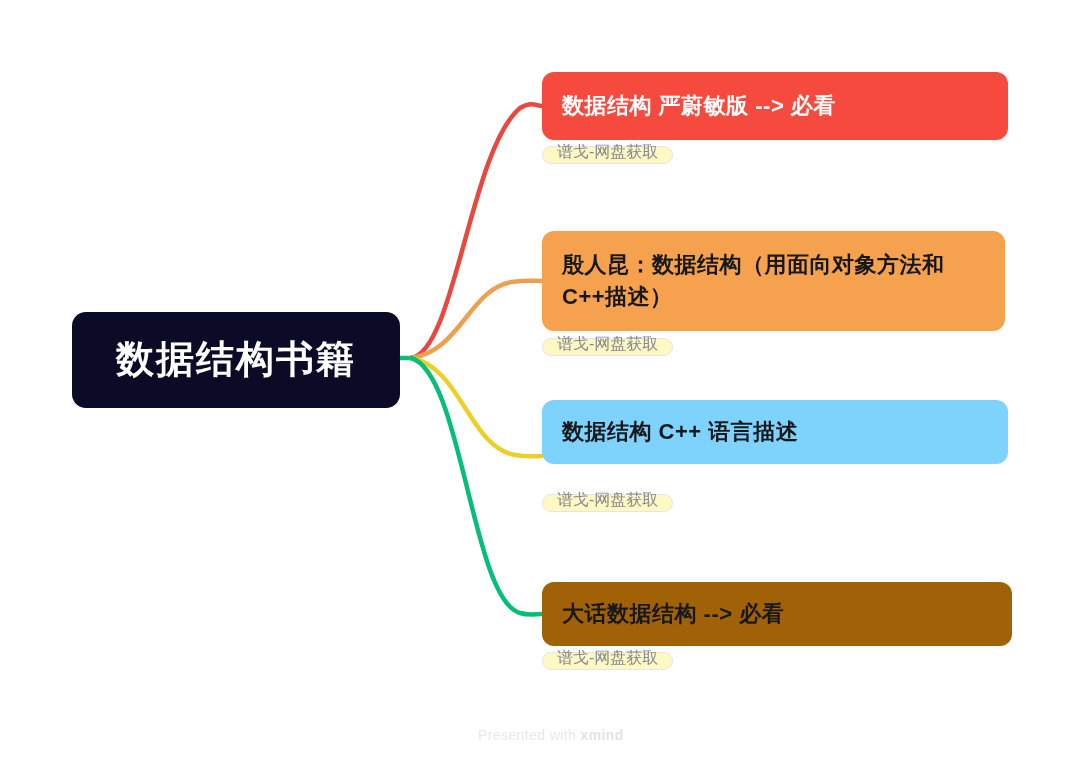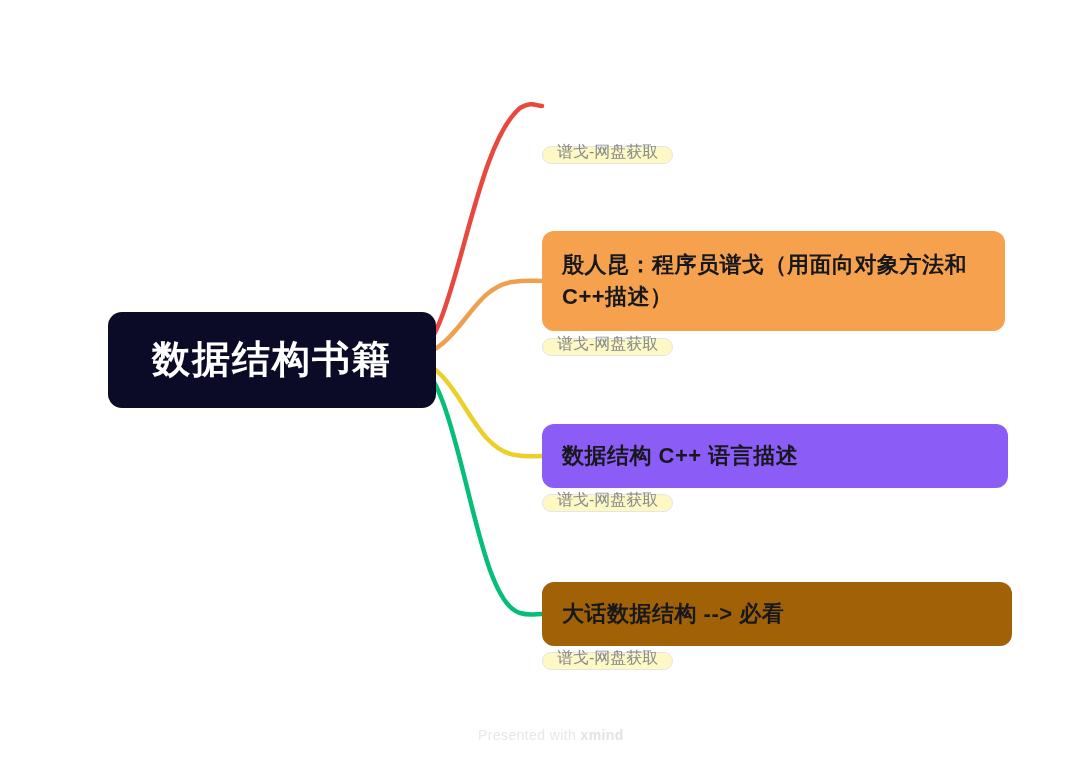--- a/index.html
+++ b/index.html
@@ -33,21 +33,20 @@
     left: 72px;
     top: 312px;
     width: 328px;
     height: 96px;
     background: #0b0b27;
     border-radius: 14px;
     display: flex;
     align-items: center;
     justify-content: center;
     z-index: 5;
-    margin-left: 36px;
   }
   .root-label {
     color: #ffffff;
     font-size: 38px;
     font-weight: bold;
     letter-spacing: 2px;
     line-height: 1.1;
     white-space: nowrap;
   }
 
@@ -67,21 +66,21 @@
     line-height: 1.45;
     letter-spacing: 0.5px;
   }
 
   .topic-1 { left: 542px; top: 72px;  width: 466px; height: 68px;  background: #f74a3e; }
   .topic-1 .topic-label { color: #ffffff; }
 
   .topic-2 { left: 542px; top: 231px; width: 463px; height: 100px; background: #f5a14e; }
   .topic-2 .topic-label { color: #16181c; }
 
-  .topic-3 { left: 542px; top: 424px; width: 466px; height: 64px;  background: #8b5cf6; }
+  .topic-3 { left: 542px; top: 400px; width: 466px; height: 64px;  background: #7dd3fc; }
   .topic-3 .topic-label { color: #16181c; }
 
   .topic-4 { left: 542px; top: 582px; width: 470px; height: 64px;  background: #a16207; }
   .topic-4 .topic-label { color: #16181c; }
 
   
   .tag {
     position: absolute;
     left: 542px;
     height: 18px;
@@ -144,26 +143,29 @@
 
     <path d="M411,358 C460,366 470,448 515,455 C528,457 533,456 542,456" stroke="#edcf2a" stroke-width="4.5" fill="none" stroke-linecap="round"></path>
 
     <path d="M411,358 C462,372 472,600 520,613 C530,616 535,614 542,614" stroke="#05be77" stroke-width="4.5" fill="none" stroke-linecap="round"></path>
   </svg>
 
   <div class="root-node">
     <span class="root-label">数据结构书籍</span>
   </div>
 
+  <div class="topic topic-1">
+    <span class="topic-label">数据结构 严蔚敏版 --&gt; 必看</span>
+  </div>
   <div class="tag tag-1">
     <span class="tag-label">谱戈-网盘获取</span>
   </div>
 
   <div class="topic topic-2">
-    <span class="topic-label">殷人昆：程序员谱戈（用面向对象方法和C++描述）</span>
+    <span class="topic-label">殷人昆：数据结构（用面向对象方法和C++描述）</span>
   </div>
   <div class="tag tag-2">
     <span class="tag-label">谱戈-网盘获取</span>
   </div>
 
   <div class="topic topic-3">
     <span class="topic-label">数据结构 C++ 语言描述</span>
   </div>
   <div class="tag tag-3">
     <span class="tag-label">谱戈-网盘获取</span>

